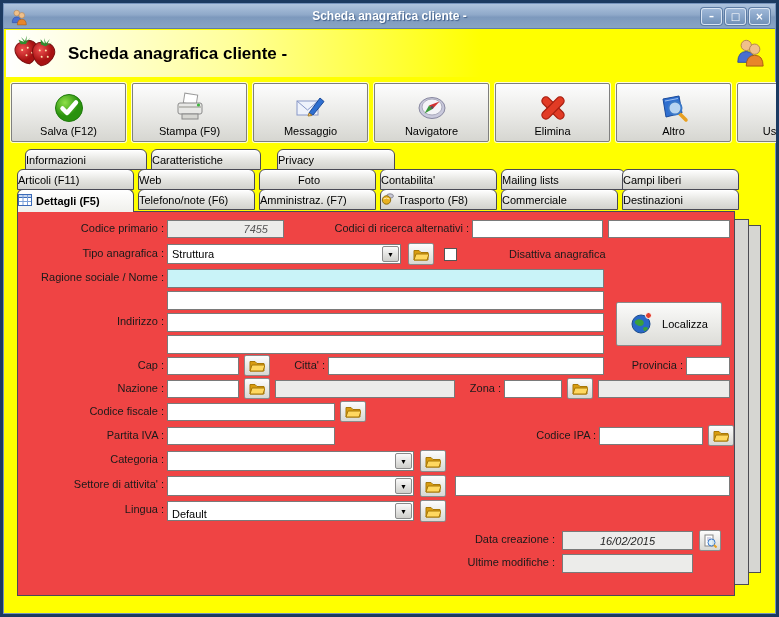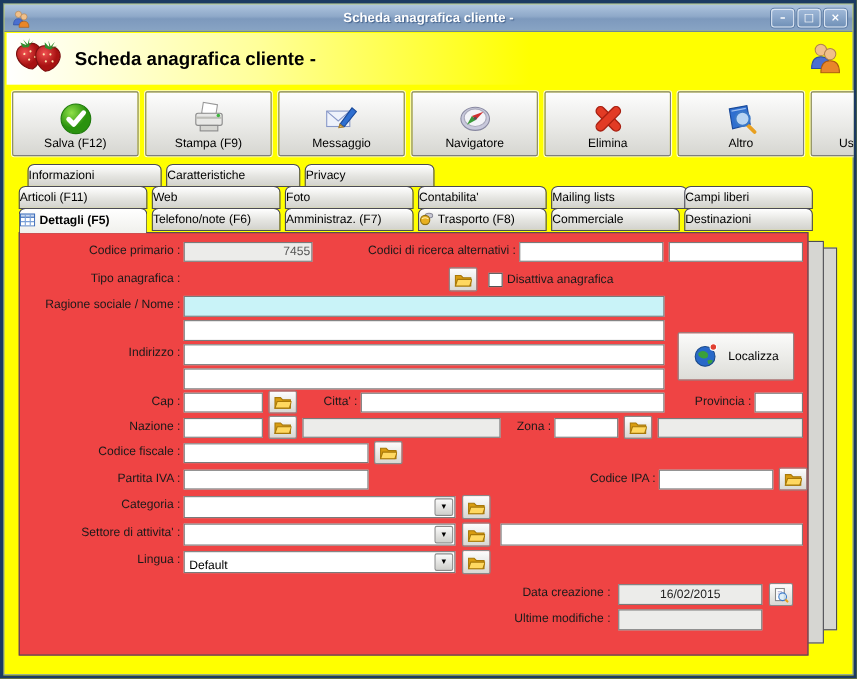--- a/index.html
+++ b/index.html
@@ -87,27 +87,28 @@
   
   .sheet{ position:absolute; background:#d6d6d2; border:1px solid #4c4c52; }
   .sheet-3{ left:42px; top:222px; width:716px; height:348px; z-index:1; }
   .sheet-2{ left:28px; top:216px; width:718px; height:366px; z-index:2; }
   .panel{
     position:absolute; left:14px; top:208px; width:718px; height:385px;
     background:#ef4444; border:1px solid #4a4a55; z-index:3;
   }
 
   .lbl{ position:absolute; font-size:11px; color:#1a1a1a; text-align:right; white-space:nowrap; }
-  .lbl.left{ text-align:left; }
+  .lbl.left{ text-align:left;margin-left:48px; }
 
   .fld{
     position:absolute; height:18px;
     border:1px solid #7a7a7a; background:#fff;
     font-family:"Liberation Sans", sans-serif; font-size:11px; color:#000;
-    padding:0 1px;
+    padding:0 15px;
+    font-style:italic;
   }
   .fld.dis{ background:#ececea; color:#555; }
   .fld.cyan{ background:#c9f3f8; }
   .fld.rt{ text-align:right; }
   .fld.ctr{ text-align:center; }
 
   .combo{
     position:absolute; height:20px; background:#fff; border:1px solid #7a7a7a;
     font-size:11px; display:flex; align-items:center; padding-left:4px; cursor:default;
   }
@@ -282,34 +283,34 @@
           <rect x="14.6" y="7.5" width="2.8" height="7" fill="#fff" rx="1"></rect>
         </svg>
       </span>
       <span class="tool-label">Uscita (ESC)</span>
     </button>
   </div>
 
   <div class="tab tab-r1" style="left:22px; width:122px;">
       <span>Informazioni</span>
     </div>
-  <div class="tab tab-r1" style="left:148px; width:122px;">
+  <div class="tab tab-r1" style="left:148px; width:110px;">
       <span>Caratteristiche</span>
     </div>
   <div class="tab tab-r1" style="left:274px; width:118px;">
       <span>Privacy</span>
     </div>
 
   <div class="tab tab-r2" style="left:14px; width:117px;">
       <span>Articoli (F11)</span>
     </div>
   <div class="tab tab-r2" style="left:135px; width:117px;">
       <span>Web</span>
     </div>
-  <div class="tab tab-r2" style="left:256px; width:117px;">
+  <div class="tab tab-r2" style="left:256px; width:117px;padding-left:38px;">
       <span>Foto</span>
     </div>
   <div class="tab tab-r2" style="left:377px; width:117px;">
       <span>Contabilita'</span>
     </div>
   <div class="tab tab-r2" style="left:498px; width:124px;">
       <span>Mailing lists</span>
     </div>
   <div class="tab tab-r2" style="left:619px; width:117px;">
       <span>Campi liberi</span>
@@ -355,20 +356,24 @@
 
   <div class="panel">
 
     <span class="lbl" style="left:0; top:10px; width:146px;">Codice primario :</span>
     <input class="fld dis rt" style="left: 149px; top: 8px; width: 117px;" value="7455">
     <span class="lbl" style="left:255px; top:10px; width:196px;">Codici di ricerca alternativi :</span>
     <input class="fld" style="left: 454px; top: 8px; width: 131px;" value="">
     <input class="fld" style="left: 590px; top: 8px; width: 122px;" value="">
 
     <span class="lbl" style="left:0; top:35px; width:146px;">Tipo anagrafica :</span>
+    <div class="combo" style="left:149px; top:32px; width:234px;">
+      <span>Struttura</span>
+      <span class="combo-arrow">▼</span>
+    </div>
     <button class="mini-btn" style="left:390px; top:31px; width:26px; height:22px;">
       <svg width="16" height="13" viewBox="0 0 16 13">
         <path d="M1 2.5 L6 2.5 L8 4.5 L15 4.5 L15 12 L1 12 Z" fill="#d89c10" stroke="#a87808"></path>
         <polygon points="3,6 16,6 14,12 1,12" fill="#ffd860" stroke="#a87808"></polygon>
       </svg>
     </button>
     <span class="checkbox" style="left:426px; top:36px;"></span>
     <span class="lbl left" style="left:443px; top:36px;">Disattiva anagrafica</span>
 
     <span class="lbl" style="left:0; top:59px; width:146px;">Ragione sociale / Nome :</span>

